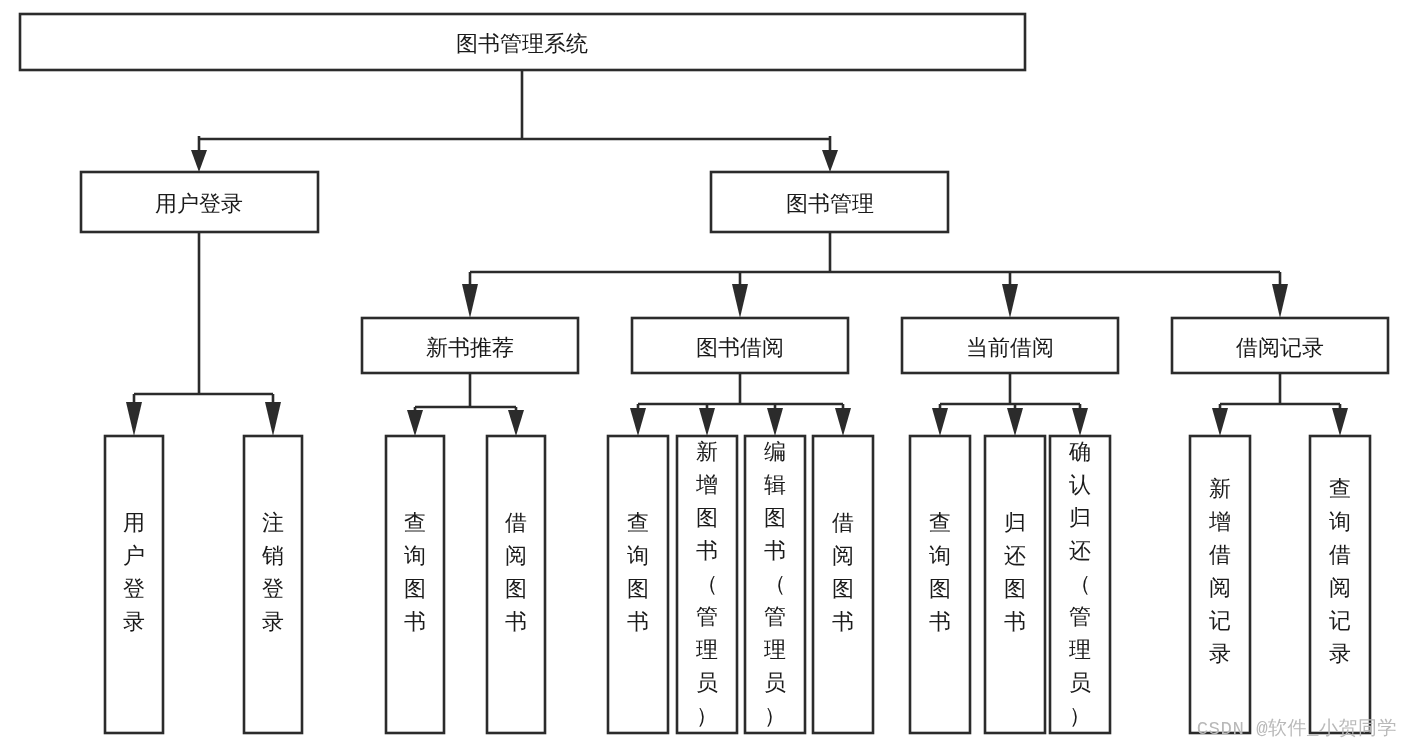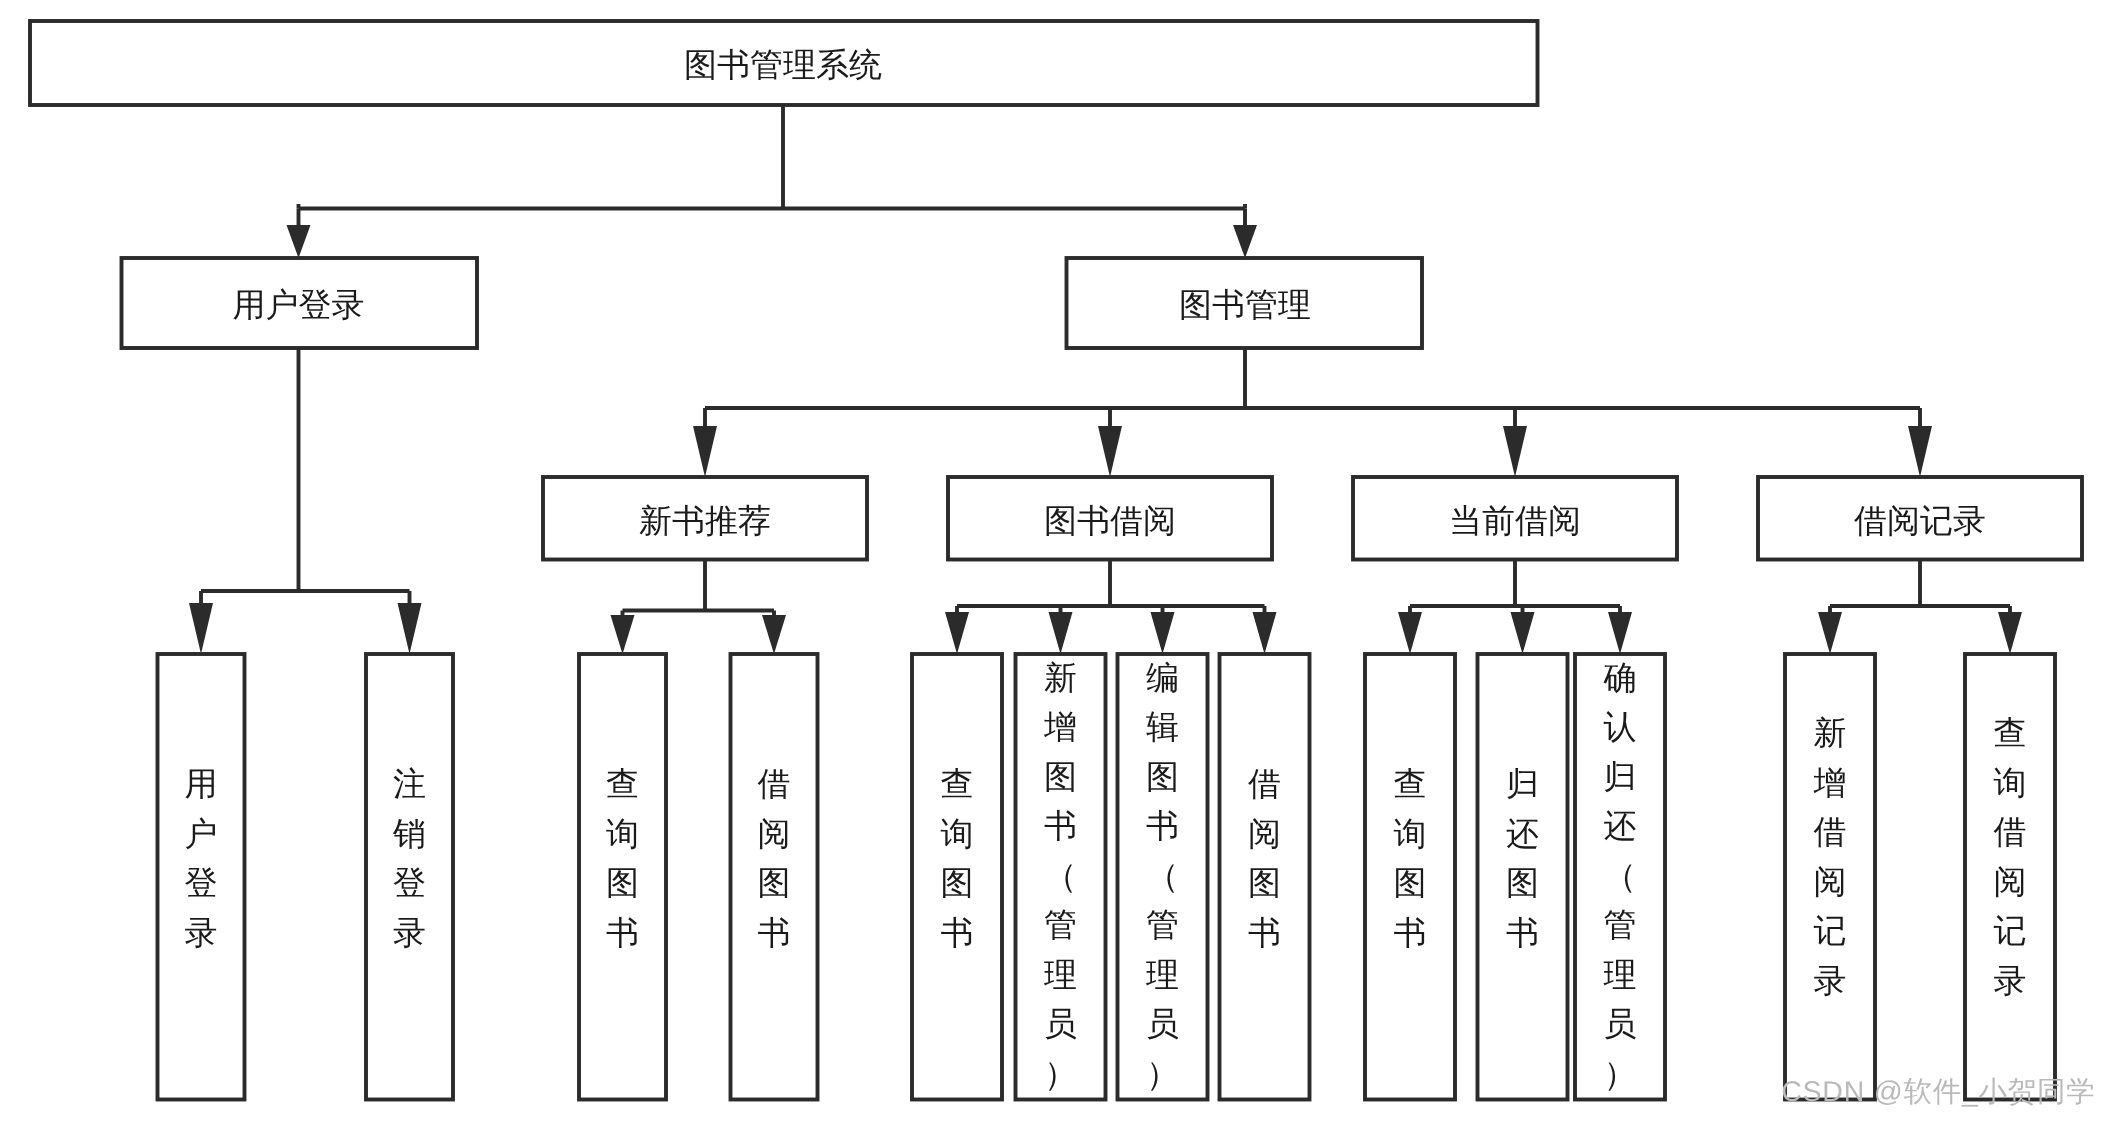--- a/index.html
+++ b/index.html
@@ -52,21 +52,21 @@
   .node-label-v {
     fill: #1a1a1a;
     font-family: "Liberation Sans", "DejaVu Sans", sans-serif;
     font-size: 22px;
     text-anchor: middle;
   }
   .watermark {
     position: absolute;
     right: 8px;
     bottom: 6px;
-    font-family: Liberation Sans, sans-serif;
+    font-family: Liberation Mono, monospace;
     font-size: 19px;
     color: #b9b9b9;
     white-space: nowrap;
     letter-spacing: 0.5px;
   }
 </style>
 </head>
 <body>
 
 <div id="diagram-root">

